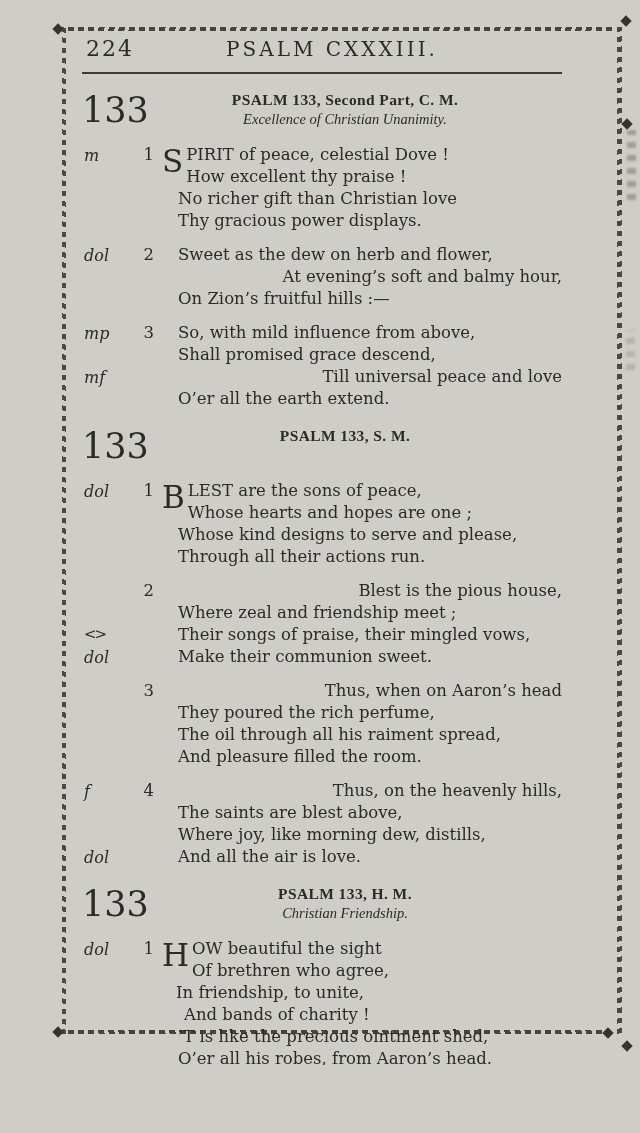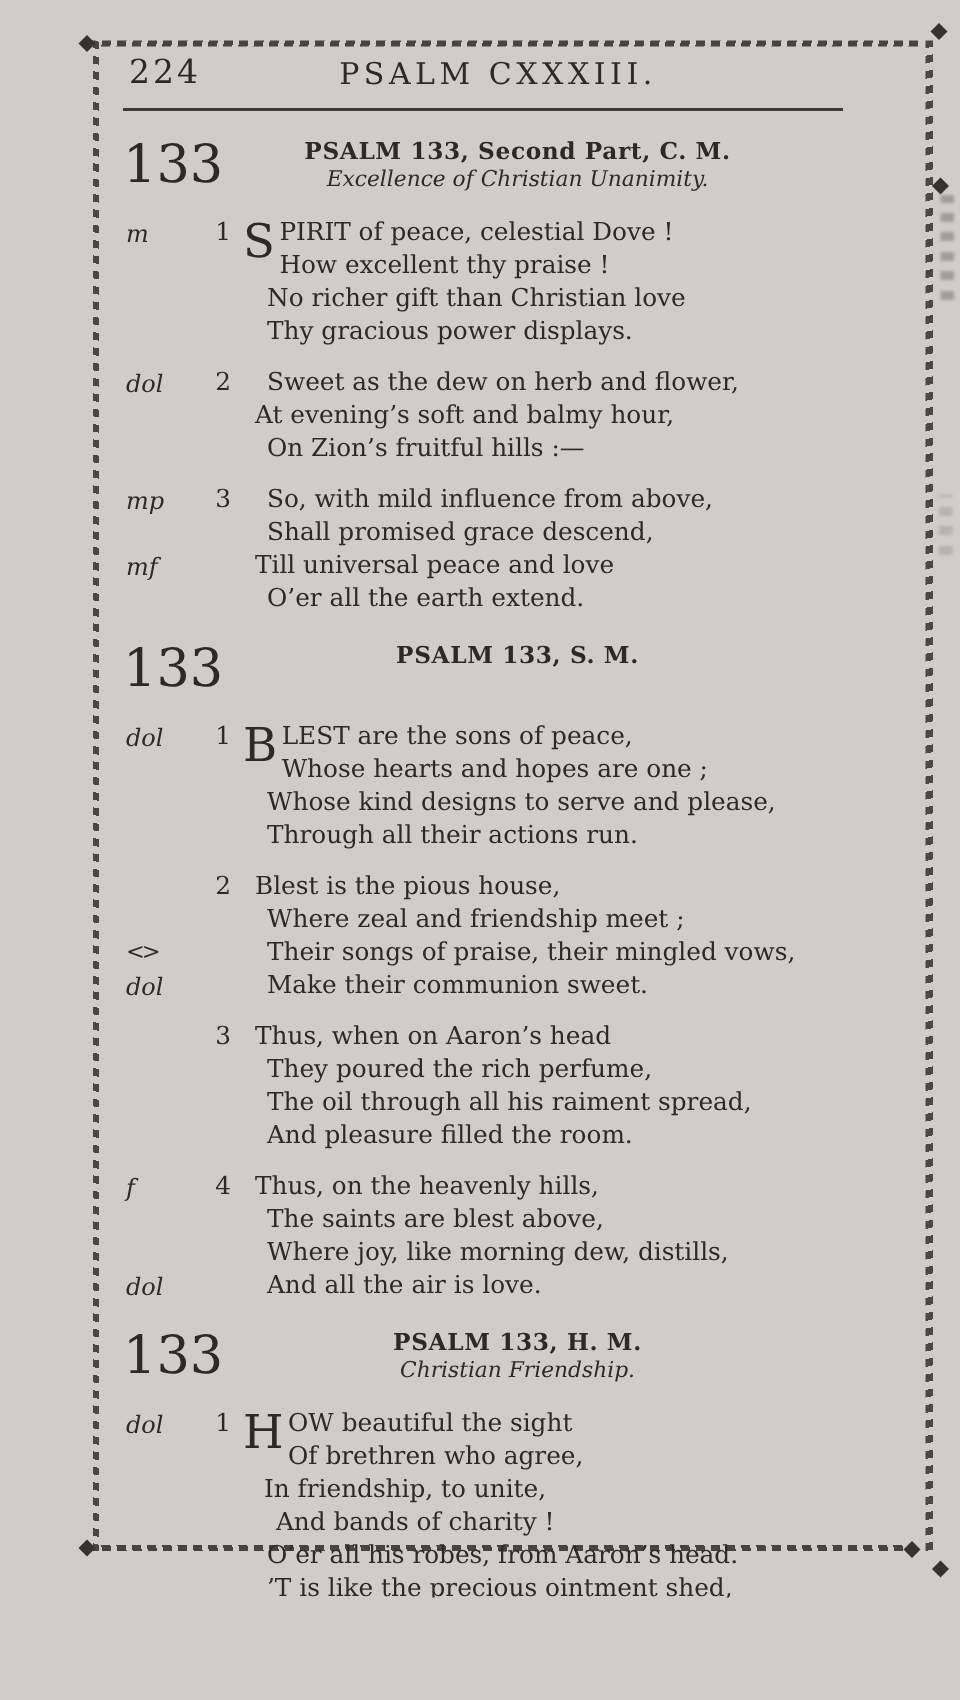--- a/index.html
+++ b/index.html
@@ -45,32 +45,32 @@
   .content { position: absolute; left: 84px; top: 34px; width: 478px; }
 
   .page-head { position: relative; height: 32px; }
   .page-num { position: absolute; left: 2px; top: 2px; font-size: 22px; letter-spacing: 2px; }
   .running-head { text-align: center; font-size: 20px; letter-spacing: 3px; padding: 3px 0 0 18px; }
   .head-rule { border: 0; height: 0; border-top: 2px solid #3d3b34; margin: 6px 0 0 -2px; }
 
   .hymn { margin-top: 17px; }
   .hymn-head { position: relative; min-height: 46px; margin-bottom: 7px; }
   .big-num { position: absolute; left: -2px; top: 1px; font-size: 35px; line-height: 36px; }
-  .hymn-titles { padding-left: 44px; }
+  .hymn-titles { padding-left: 44px; font-family: Liberation Serif, serif; }
   .hymn-title { text-align: center; font-weight: bold; font-size: 15.5px; letter-spacing: .4px; }
   .hymn-subtitle { text-align: center; font-style: italic; font-size: 14.5px; margin-top: 2px; }
 
   .verse { position: relative; margin-bottom: 12px; font-size: 16.5px; line-height: 22px; }
   .expr { position: absolute; left: 0; width: 48px; font-style: italic; font-size: 16px; }
   .swell { font-style: normal; font-size: 15px; letter-spacing: -2px; }
   .vnum { position: absolute; left: 50px; width: 20px; text-align: right; }
   .vlines { margin-left: 78px; }
   .vline { white-space: nowrap; margin-left: 16px; }
   .i1 { margin-left: 16px; }
-  .iA { margin-left: 8px; }
+  .iA { margin-left: 8px; text-align: right; }
   .iB { margin-left: 22px; }
   .iC { margin-left: 14px; }
   .dropcap { float: left; font-size: 31px; line-height: 31px; height: 40px;
              margin: 2px 3px 0 0; }
 </style>
 </head>
 <body>
 
 <div class="page">
 
@@ -205,20 +205,20 @@
 
       <div class="verse">
         <span class="expr" style="top:1px">dol</span>
         <span class="vnum">1</span>
         <div class="vlines">
           <span class="dropcap">H</span>
           <div class="vline">OW beautiful the sight</div>
           <div class="vline">Of brethren who agree,</div>
           <div class="vline iC">In friendship, to unite,</div>
           <div class="vline iB">And bands of charity !</div>
+          <div class="vline">’T is like the precious ointment shed,</div>
           <div class="vline i1">O’er all his robes, from Aaron’s head.</div>
-          <div class="vline">’T is like the precious ointment shed,</div>
         </div>
       </div>
     </section>
 
   </div>
 </div>
 
 </body></html>

